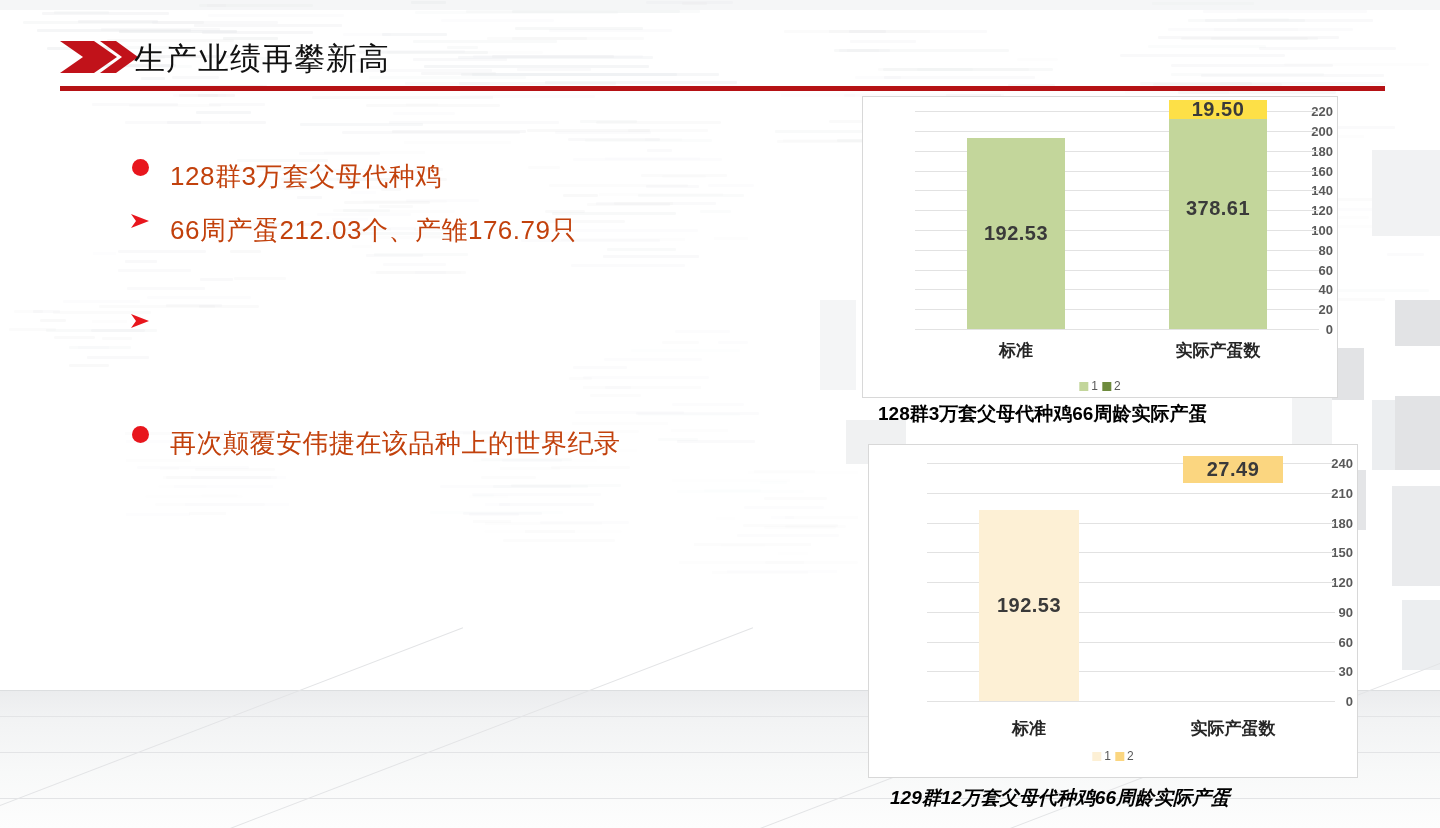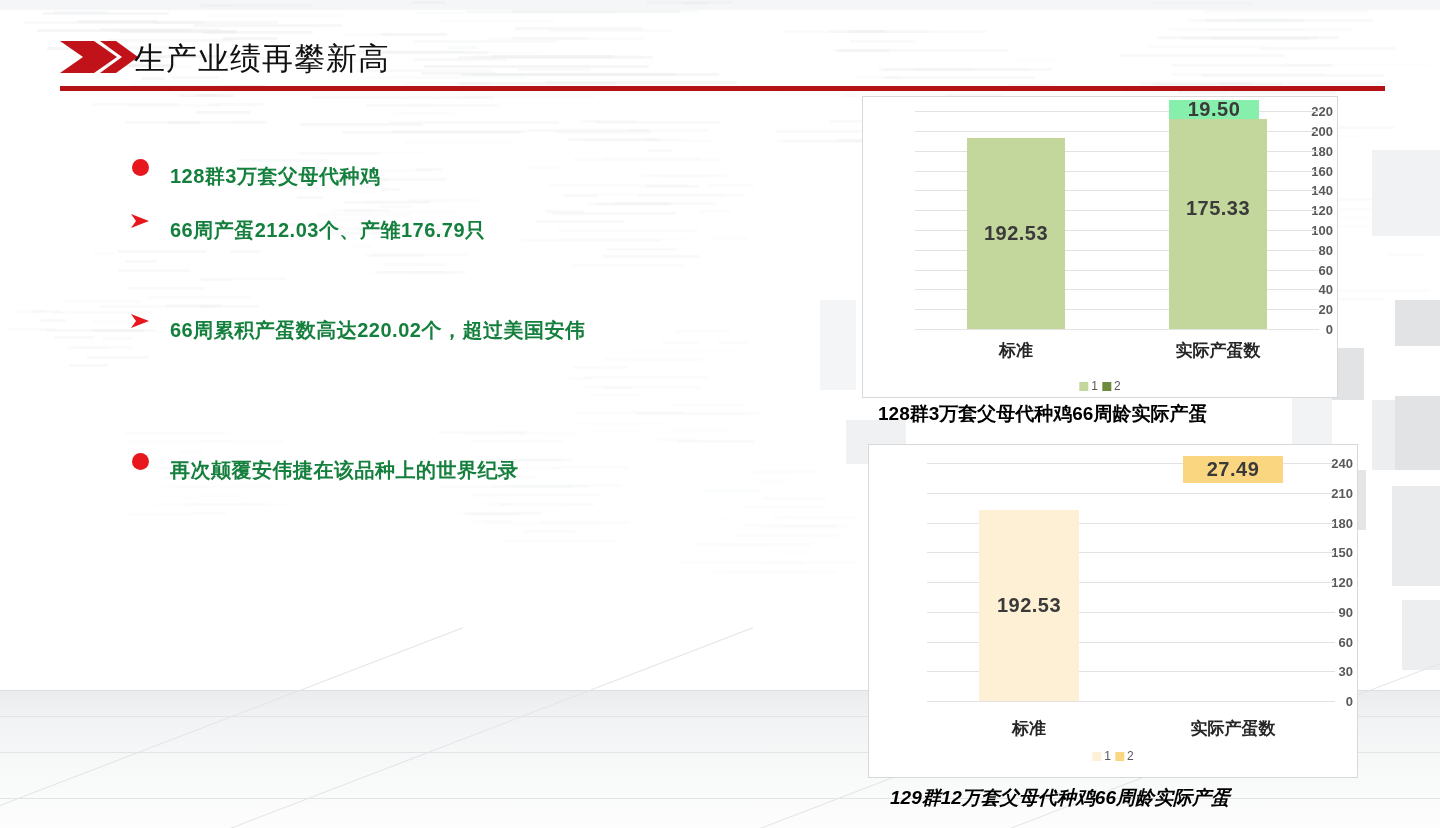--- a/index.html
+++ b/index.html
@@ -31,21 +31,21 @@
     position:absolute;left:60px;top:86px;width:1325px;height:5px;
     background:#b51215;
   }
 
   
   .bullets{position:absolute;left:110px;top:150px;width:740px;z-index:5;}
   .b-row{display:flex;align-items:flex-start;margin-bottom:2px;}
   .b-mark{width:60px;flex:0 0 60px;display:flex;justify-content:center;padding-top:9px;}
   .dot{width:17px;height:17px;border-radius:50%;background:#e8161d;display:block;}
   .b-text{
-    font-size:20px;font-weight:bold;color:#15803d;line-height:52px;
+    font-size:26px;font-weight:normal;color:#c2410c;line-height:52px;
     letter-spacing:.5px;white-space:nowrap;
   }
   .b-cont{font-size:22px;font-weight:bold;color:#5c9ce6;line-height:52px;
           letter-spacing:.5px;white-space:nowrap;padding-left:60px;}
   .sp-s{height:40px;}
   .sp-m{height:46px;}
 
   
   .panel{position:absolute;background:#fff;border:1px solid #d8d8d8;z-index:6;box-sizing:border-box;}
   #chart1{left:862px;top:96px;width:476px;height:302px;}
@@ -502,21 +502,20 @@
 
   <div class="sp-m"></div>
 
 
   <div class="b-row">
     <div class="b-mark">
       <svg width="20" height="16" viewBox="0 0 20 16" xmlns="http://www.w3.org/2000/svg">
         <path d="M1 1 L19 8 L1 15 L6 8 Z" fill="#e8161d"></path>
       </svg>
     </div>
-    <div class="b-text">66周累积产蛋数高达220.02个，超过美国安伟</div>
   </div>
 
 
   <div class="sp-s"></div>
 
 
   <div class="sp-m"></div>
 
   <div class="b-row">
     <div class="b-mark">
@@ -554,24 +553,24 @@
       <div class="ytick" style="top:14.0px;width:44px;">220</div>
       <div class="grid" style="left:52px;top:14.0px;width:404px;"></div>
       <div class="bar" style="left:104.0px;top:41.2px;width:98px;height:190.8px;background:#c3d69b;">
         <div class="seg" style="top:0;bottom:0;">
           <span>192.53</span>
         </div>
       </div>
       <div class="xlab" style="left:153.0px;top:242px;">标准</div>
       <div class="bar" style="left:306.0px;top:21.9px;width:98px;height:210.1px;background:#c3d69b;">
         <div class="seg" style="top:76px;height:28px;">
-          <span>175.33</span>
-        </div>
-      </div>
-      <div class="bar" style="left:306.0px;top:2.6px;width:90px;height:19.3px;background:#86efac;">
+          <span>378.61</span>
+        </div>
+      </div>
+      <div class="bar" style="left:306.0px;top:2.6px;width:98px;height:19.3px;background:#fde047;">
         <div class="seg" style="top:0;bottom:0;">
           <span>19.50</span>
         </div>
       </div>
       <div class="xlab" style="left:355.0px;top:242px;">实际产蛋数</div>
       <div class="legend" style="left:50%;transform:translateX(-50%);bottom:4px;">
         <div class="li">
           <span class="sw" style="background:#c3d69b"></span>
           <span class="lt">1</span>
         </div>

